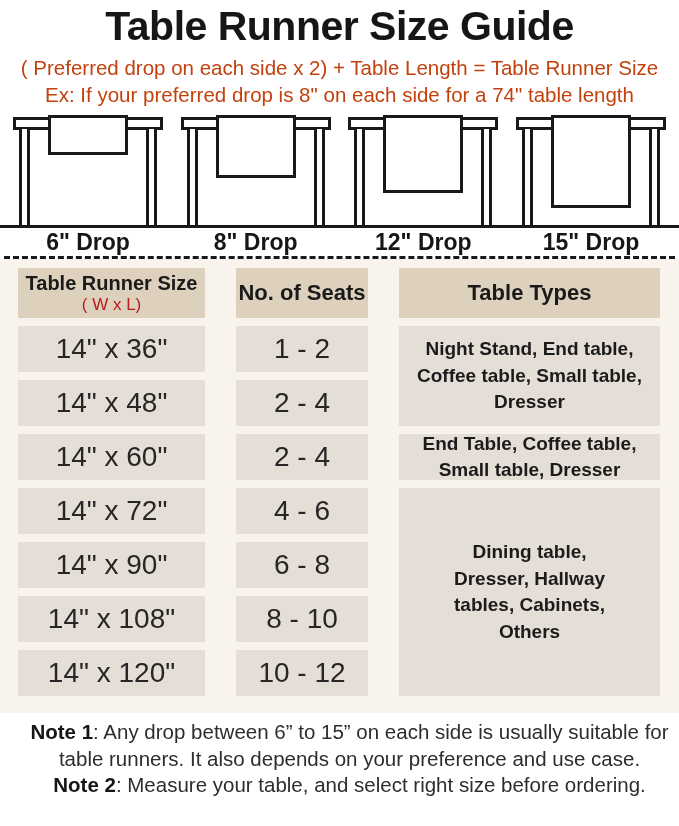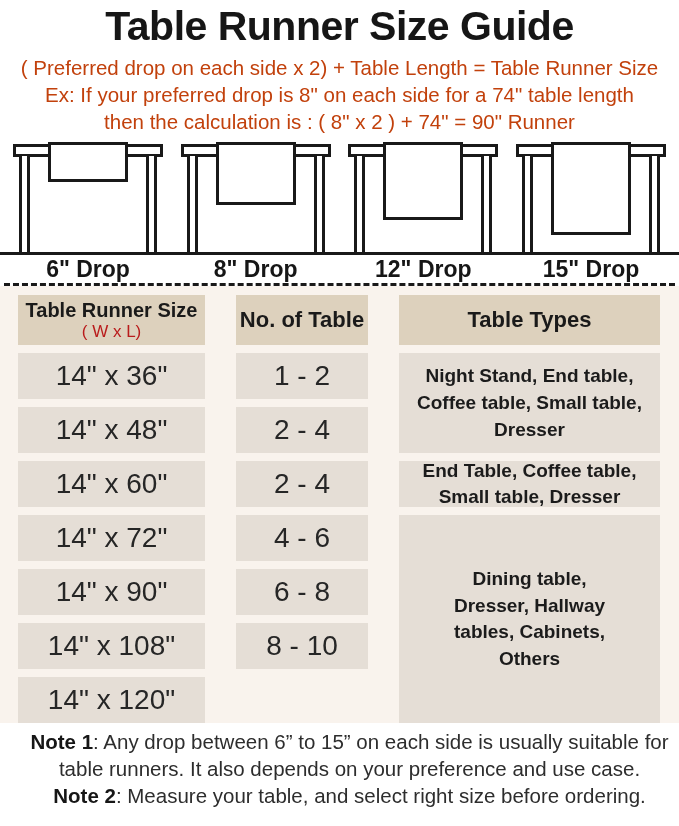--- a/index.html
+++ b/index.html
@@ -48,21 +48,21 @@
   .label-row { align-items: center; height: 28px; }
   .drop-label {
     width: 150px; text-align: center; font-weight: bold;
     font-size: 23px; color: #161616;
   }
   .dashed-line { border-top: 3px dashed #191919; width: 671px; margin: 0 4px; }
 
   
   .size-table {
     background: #f9f3ed;
-    padding: 9px 18px 0;
+    padding: 9px 18px 17px;
     display: grid;
     grid-template-columns: 187px 132px 261px;
     grid-template-rows: 50px repeat(7, 46px);
     column-gap: 31px; row-gap: 8px;
   }
   .hcell {
     background: #ddd1bd; color: #1a1a1a;
     display: flex; flex-direction: column;
     align-items: center; justify-content: center;
     font-weight: bold; text-align: center;
@@ -101,21 +101,20 @@
 </style>
 </head>
 <body>
 
 <div class="page">
 
   <div class="hdr">
     <div class="title">Table Runner Size Guide</div>
     <div class="sub">( Preferred drop on each side x 2) + Table Length = Table Runner Size</div>
     <div class="sub">Ex: If your preferred drop is 8" on each side for a 74" table length</div>
-    <div class="sub">then the calculation is : ( 8" x 2 ) + 74" = 90" Runner</div>
   </div>
 
   <div class="illus-row">
     <div class="illus drop-6">
       <div class="tabletop"></div>
       <div class="leg leg-l"></div>
       <div class="leg leg-r"></div>
       <div class="runner"></div>
     </div>
     <div class="illus drop-8">
@@ -147,36 +146,37 @@
     <div class="drop-label">15" Drop</div>
   </div>
 
   <div class="dashed-line"></div>
 
   <div class="size-table">
     <div class="hcell c1 r1">
       <span class="h-main">Table Runner Size</span>
       <span class="h-sub">( W x L)</span>
     </div>
-    <div class="hcell one-line c2 r1">No. of Table</div>
+    <div class="hcell one-line c2 r1">No. of Seats</div>
     <div class="hcell one-line c3 r1">Table Types</div>
 
     <div class="dcell c1 r2">14" x 36"</div>
     <div class="dcell c2 r2">1 - 2</div>
     <div class="dcell c1 r3">14" x 48"</div>
     <div class="dcell c2 r3">2 - 4</div>
     <div class="dcell c1 r4">14" x 60"</div>
     <div class="dcell c2 r4">2 - 4</div>
     <div class="dcell c1 r5">14" x 72"</div>
     <div class="dcell c2 r5">4 - 6</div>
     <div class="dcell c1 r6">14" x 90"</div>
     <div class="dcell c2 r6">6 - 8</div>
     <div class="dcell c1 r7">14" x 108"</div>
     <div class="dcell c2 r7">8 - 10</div>
     <div class="dcell c1 r8">14" x 120"</div>
+    <div class="dcell c2 r8">10 - 12</div>
 
     <div class="tcell c3 t-a">
       <span class="wrapbox-a">Night Stand, End table, Coffee table, Small table, Dresser</span>
     </div>
     <div class="tcell c3 t-b">
       <span>End Table, Coffee table, Small table, Dresser</span>
     </div>
     <div class="tcell c3 t-c">
       <span class="wrapbox-c">Dining table, Dresser, Hallway tables, Cabinets, Others</span>
     </div>

